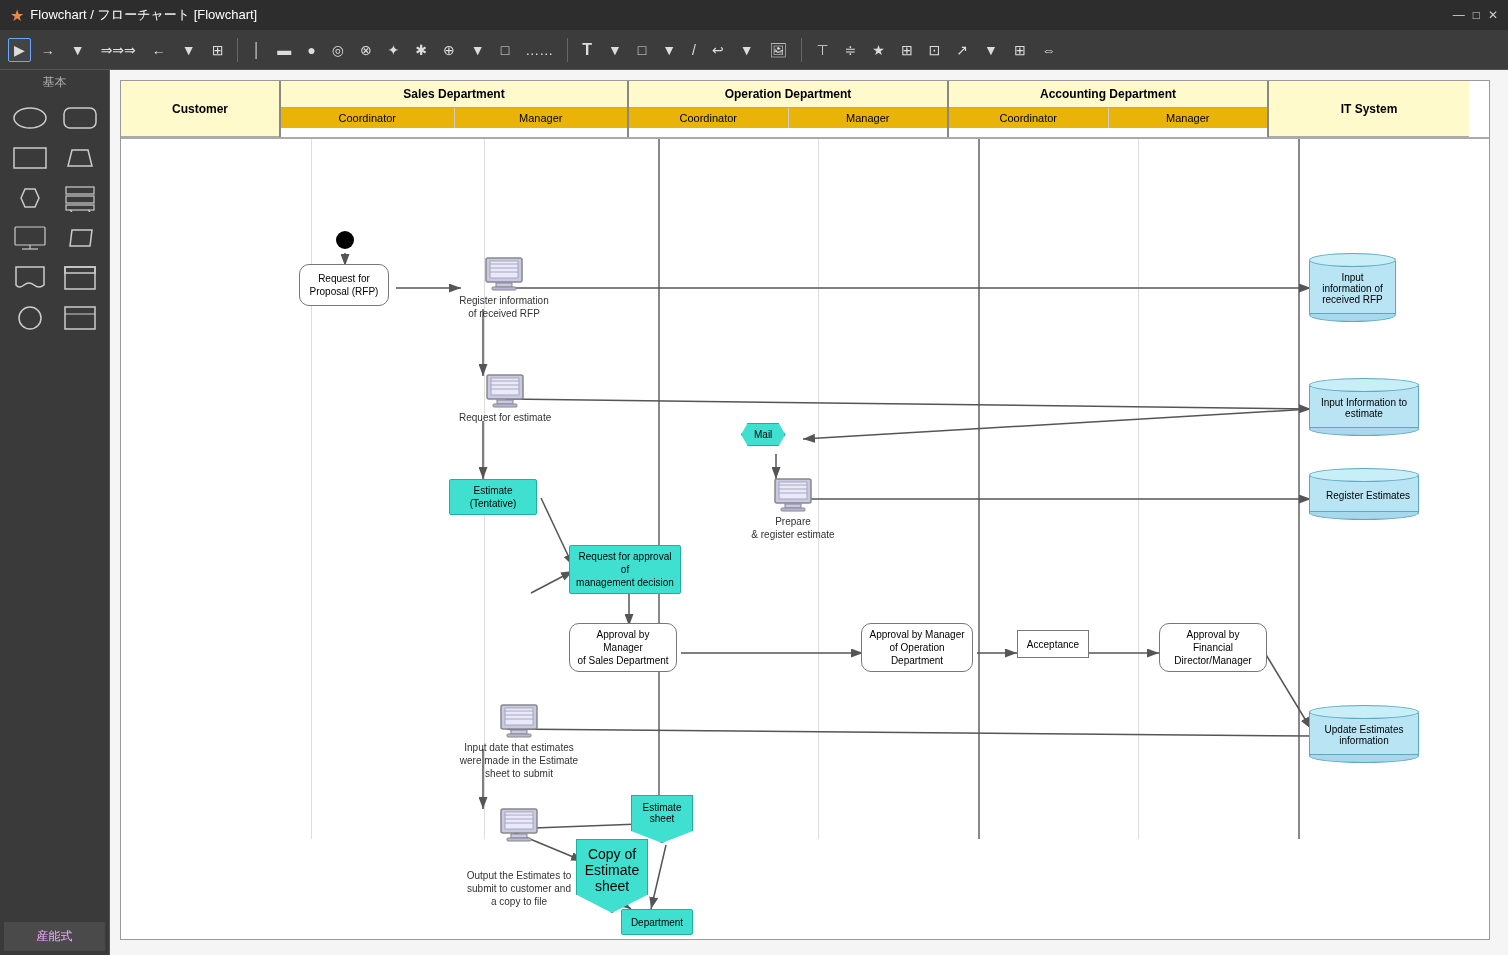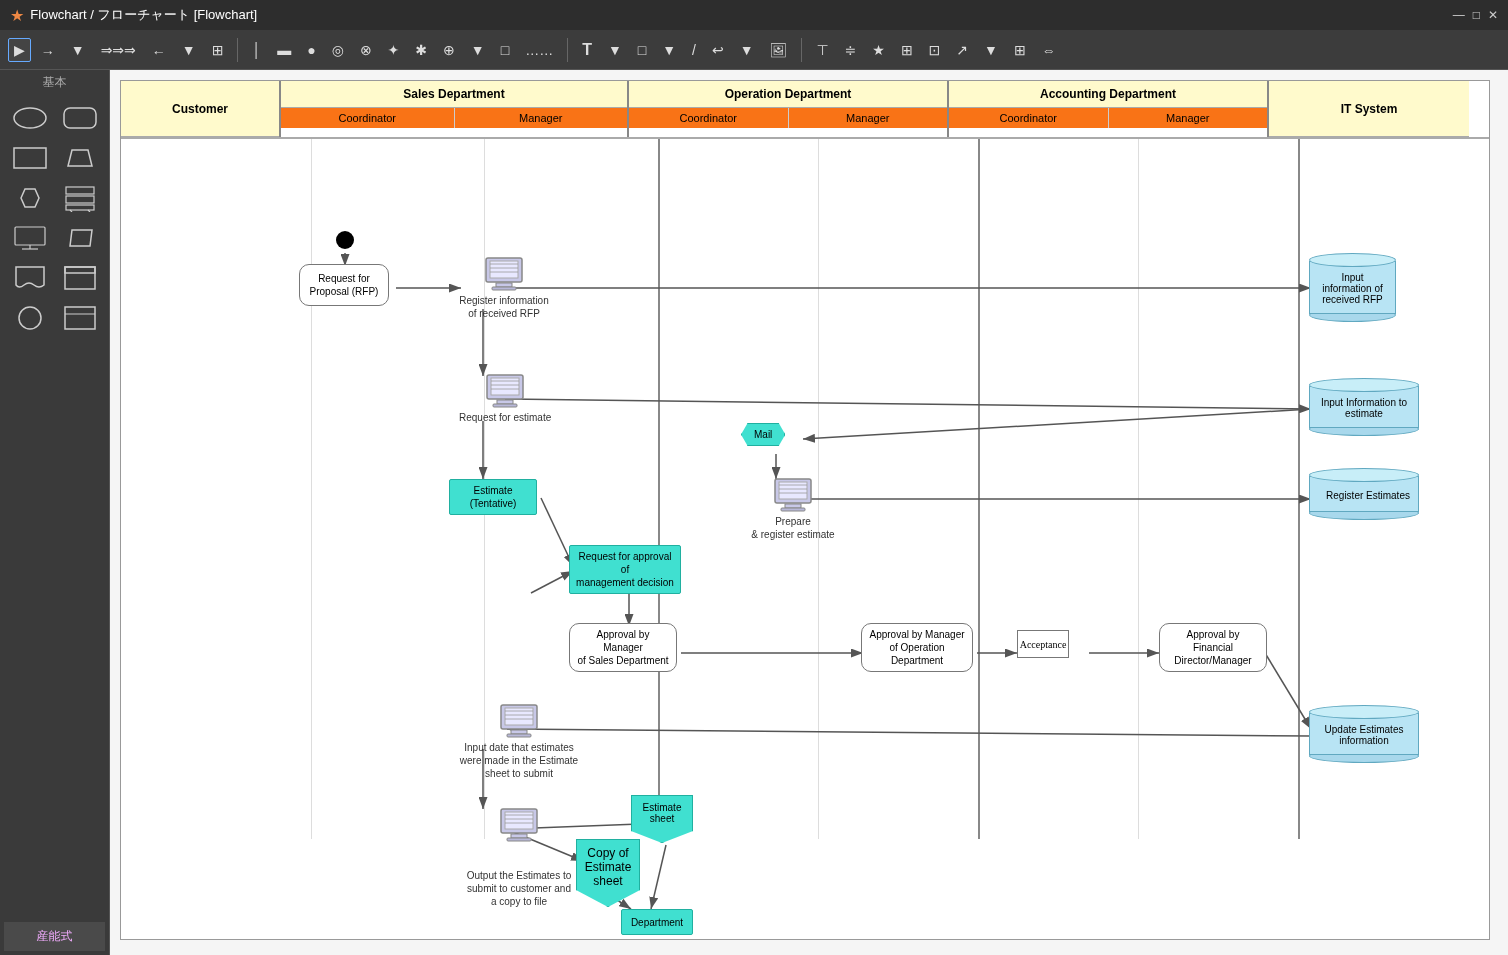--- a/index.html
+++ b/index.html
@@ -128,21 +128,21 @@
       font-weight: bold;
       font-size: 12px;
       padding: 6px 4px;
       text-align: center;
       border-bottom: 1px solid #aaa;
     }
     .sub-headers {
       display: flex;
     }
     .sub-col {
-      background: #f97316;
+      background: #eab308;
       font-size: 11px;
       padding: 4px 2px;
       text-align: center;
       border-right: 1px solid #ccc;
       flex: 1;
     }
     .sub-col:last-child { border-right: none; }
 
     .lanes-row {
       display: flex;
@@ -565,21 +565,21 @@
 
         <div class="node" style="left:448px; top:542px;">
           <div class="node-box box-white-rounded" style="width:108px; min-height:46px;">Approval by<br>Manager<br>of Sales Department</div>
         </div>
 
         <div class="node" style="left:740px; top:542px;">
           <div class="node-box box-white-rounded" style="width:112px; min-height:46px;">Approval by Manager<br>of Operation<br>Department</div>
         </div>
 
         <div class="node" style="left:896px; top:549px;">
-          <div class="node-box box-white-rect" style="width:52px; min-height:28px;font-family:Liberation Serif, serif;">Acceptance</div>
+          <div class="node-box box-white-rect" style="width:72px; min-height:28px;">Acceptance</div>
         </div>
 
         <div class="node" style="left:1038px; top:542px;">
           <div class="node-box box-white-rounded" style="width:108px; min-height:46px;">Approval by<br>Financial<br>Director/Manager</div>
         </div>
 
         <div class="node" style="left:1188px; top:622px;">
           <div style="position:relative; width:110px; margin-top:10px;">
             <div style="position:absolute; top:-8px; left:0; right:0; height:14px; background:#c8eef8; border:1.5px solid #60a8c0; border-radius:50%; z-index:2;"></div>
             <div style="background:#b8e4f4; border:1.5px solid #60a8c0; border-radius:0; padding:10px 6px 8px 6px; text-align:center; font-size:10px; position:relative; z-index:1; min-height:36px; display:flex; align-items:center; justify-content:center;">Update Estimates<br>information</div>
@@ -611,21 +611,21 @@
             <rect x="14" y="27" width="16" height="4" fill="#c8c8e8" stroke="#888" stroke-width="1"></rect>
             <rect x="10" y="31" width="24" height="3" rx="1" fill="#b8b8d8" stroke="#888" stroke-width="1"></rect>
             <line x1="8" y1="8" x2="36" y2="8" stroke="#999" stroke-width="0.8"></line>
             <line x1="8" y1="12" x2="36" y2="12" stroke="#999" stroke-width="0.8"></line>
             <line x1="8" y1="16" x2="36" y2="16" stroke="#999" stroke-width="0.8"></line>
           </svg>
           <div class="node-label" style="width:120px;">Output the Estimates to<br>submit to customer and<br>a copy to file</div>
         </div>
 
         <div class="node" style="left:455px; top:758px;">
-          <div style="background:#40e0d0; border:1.5px solid #20b0a0; padding:6px 8px 18px 8px; font-size:12px; text-align:center; clip-path:polygon(0% 0%, 100% 0%, 100% 75%, 50% 100%, 0% 75%); width:64px; min-height:52px; display:flex; align-items:flex-start; justify-content:center; padding-top:6px;">Copy of<br>Estimate<br>sheet</div>
+          <div style="background:#40e0d0; border:1.5px solid #20b0a0; padding:6px 8px 18px 8px; font-size:14px; text-align:center; clip-path:polygon(0% 0%, 100% 0%, 100% 75%, 50% 100%, 0% 75%); width:72px; min-height:52px; display:flex; align-items:flex-start; justify-content:center; padding-top:6px;">Copy of<br>Estimate<br>sheet</div>
         </div>
 
         <div class="node" style="left:500px; top:828px;">
           <div class="node-box box-cyan" style="width:72px; min-height:26px;">Department</div>
         </div>
 
       </div>
     </div>
   </div>
 </div>

